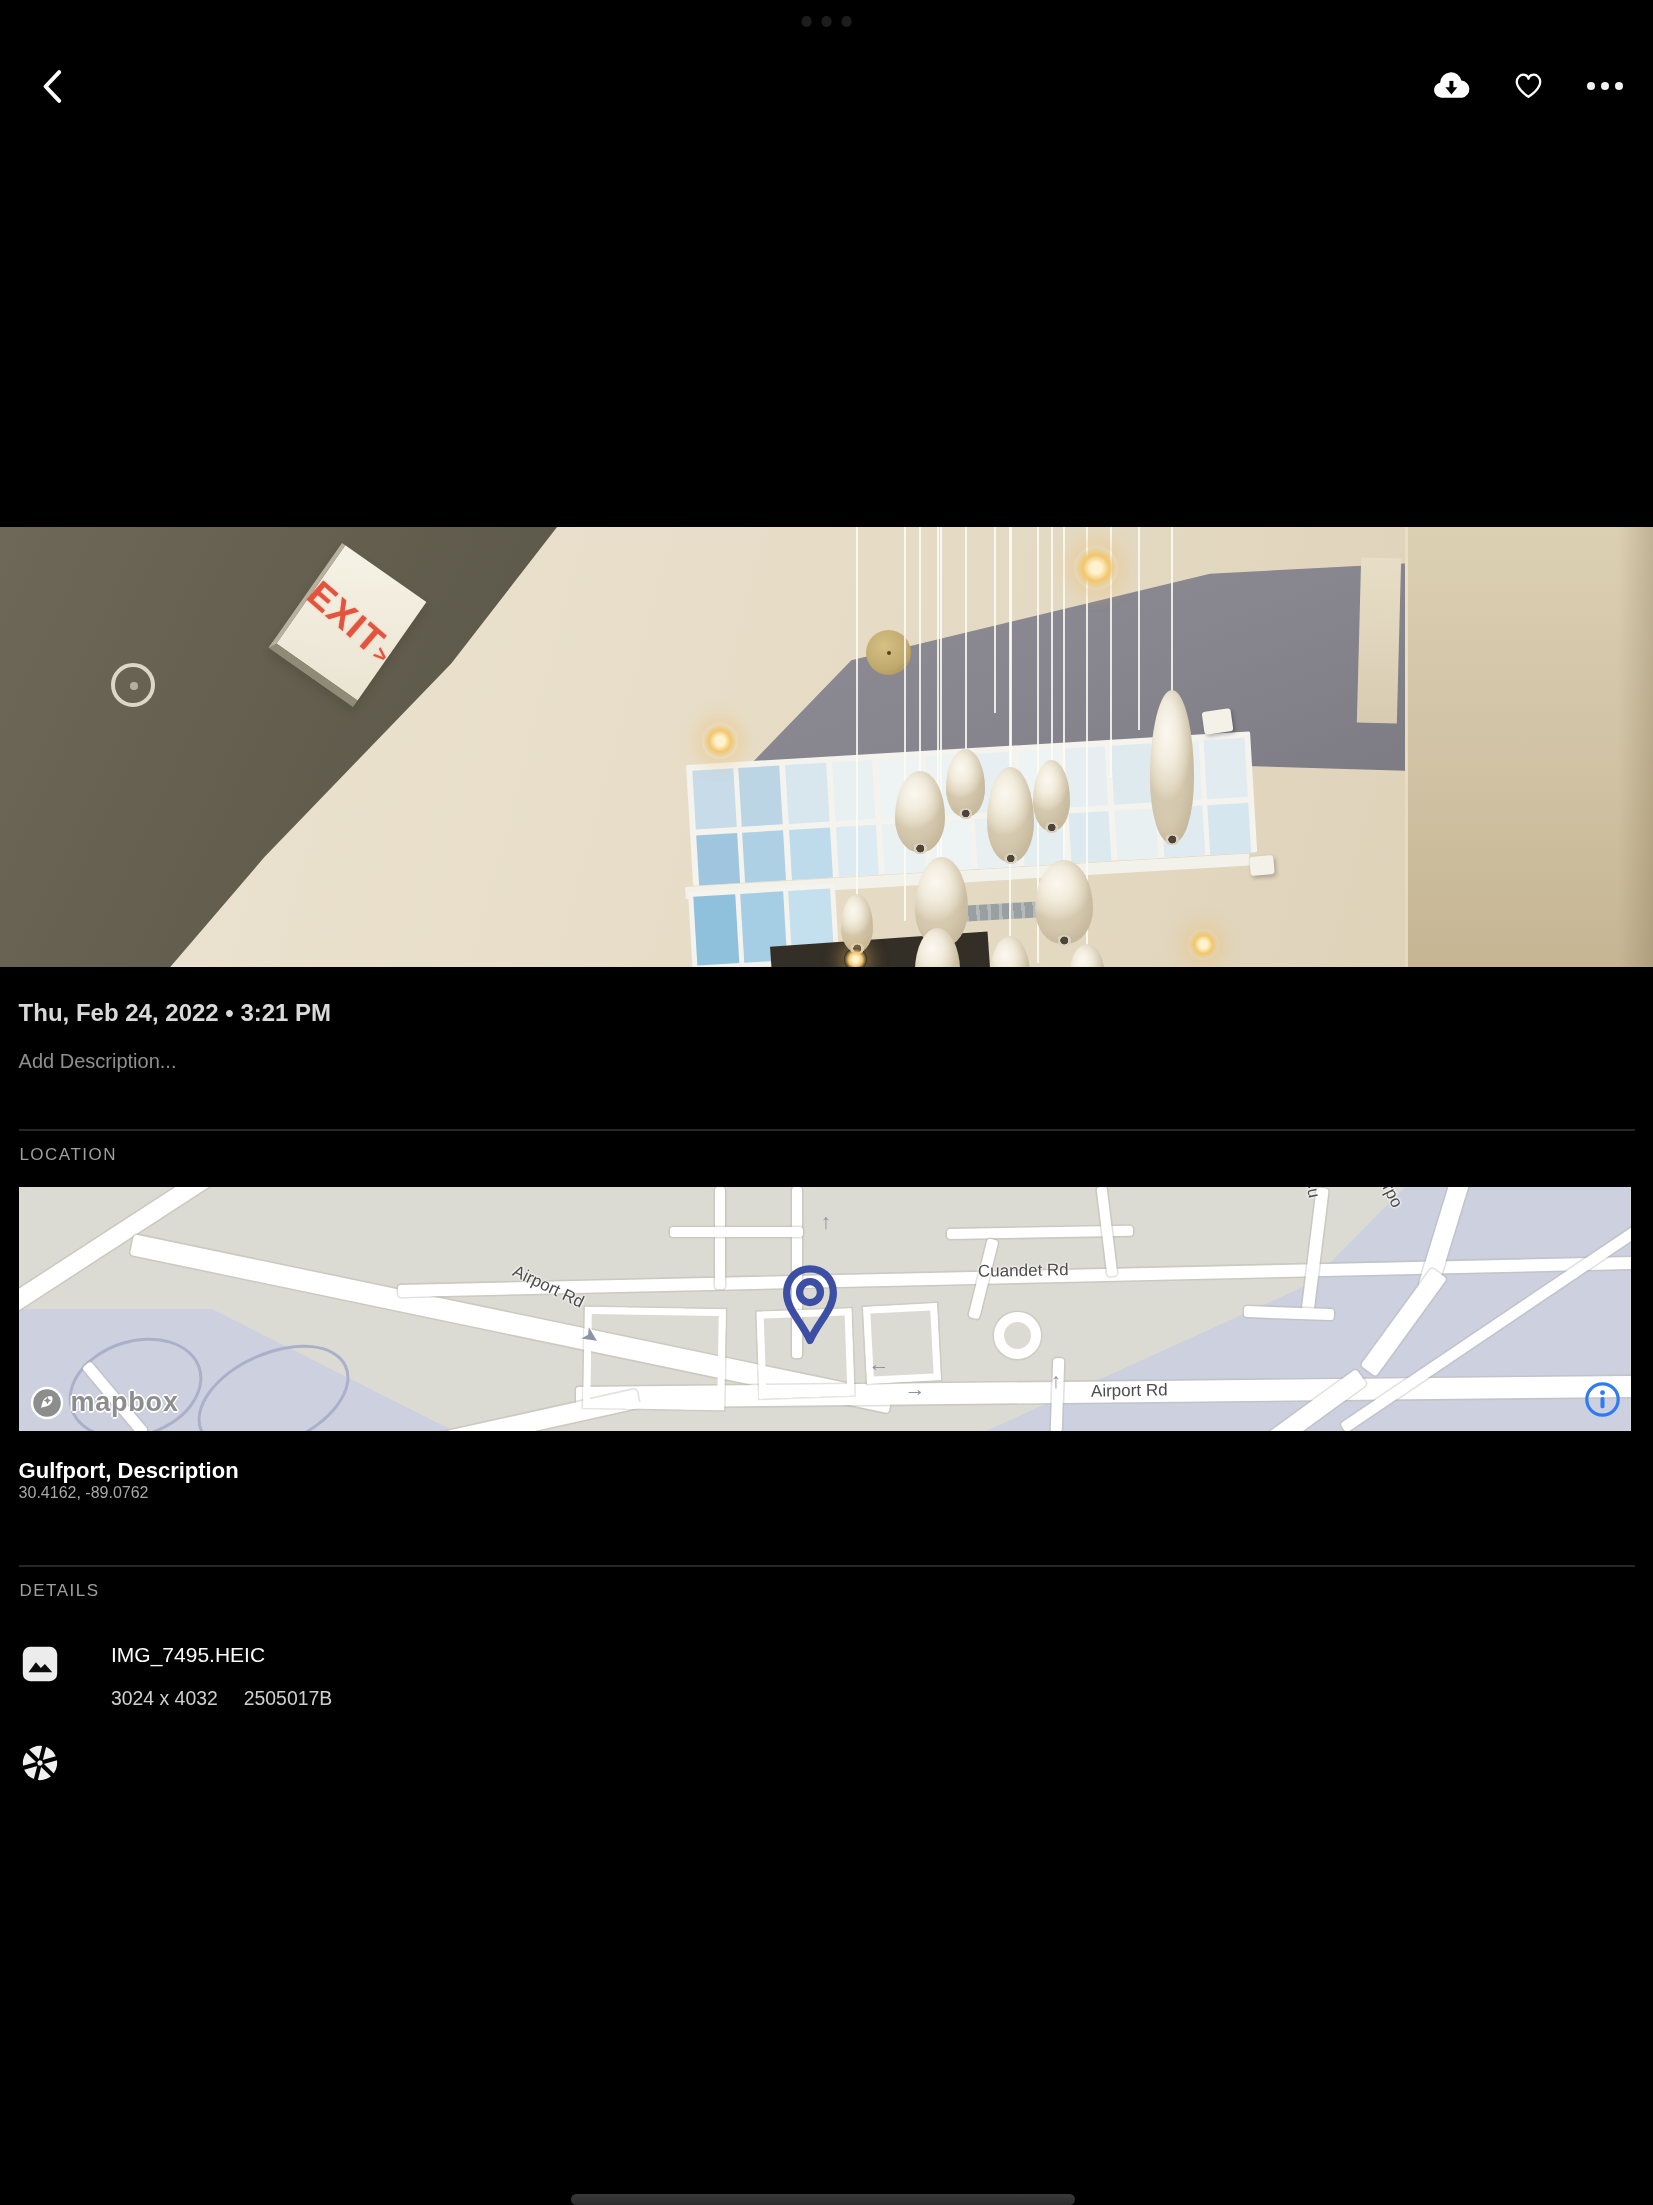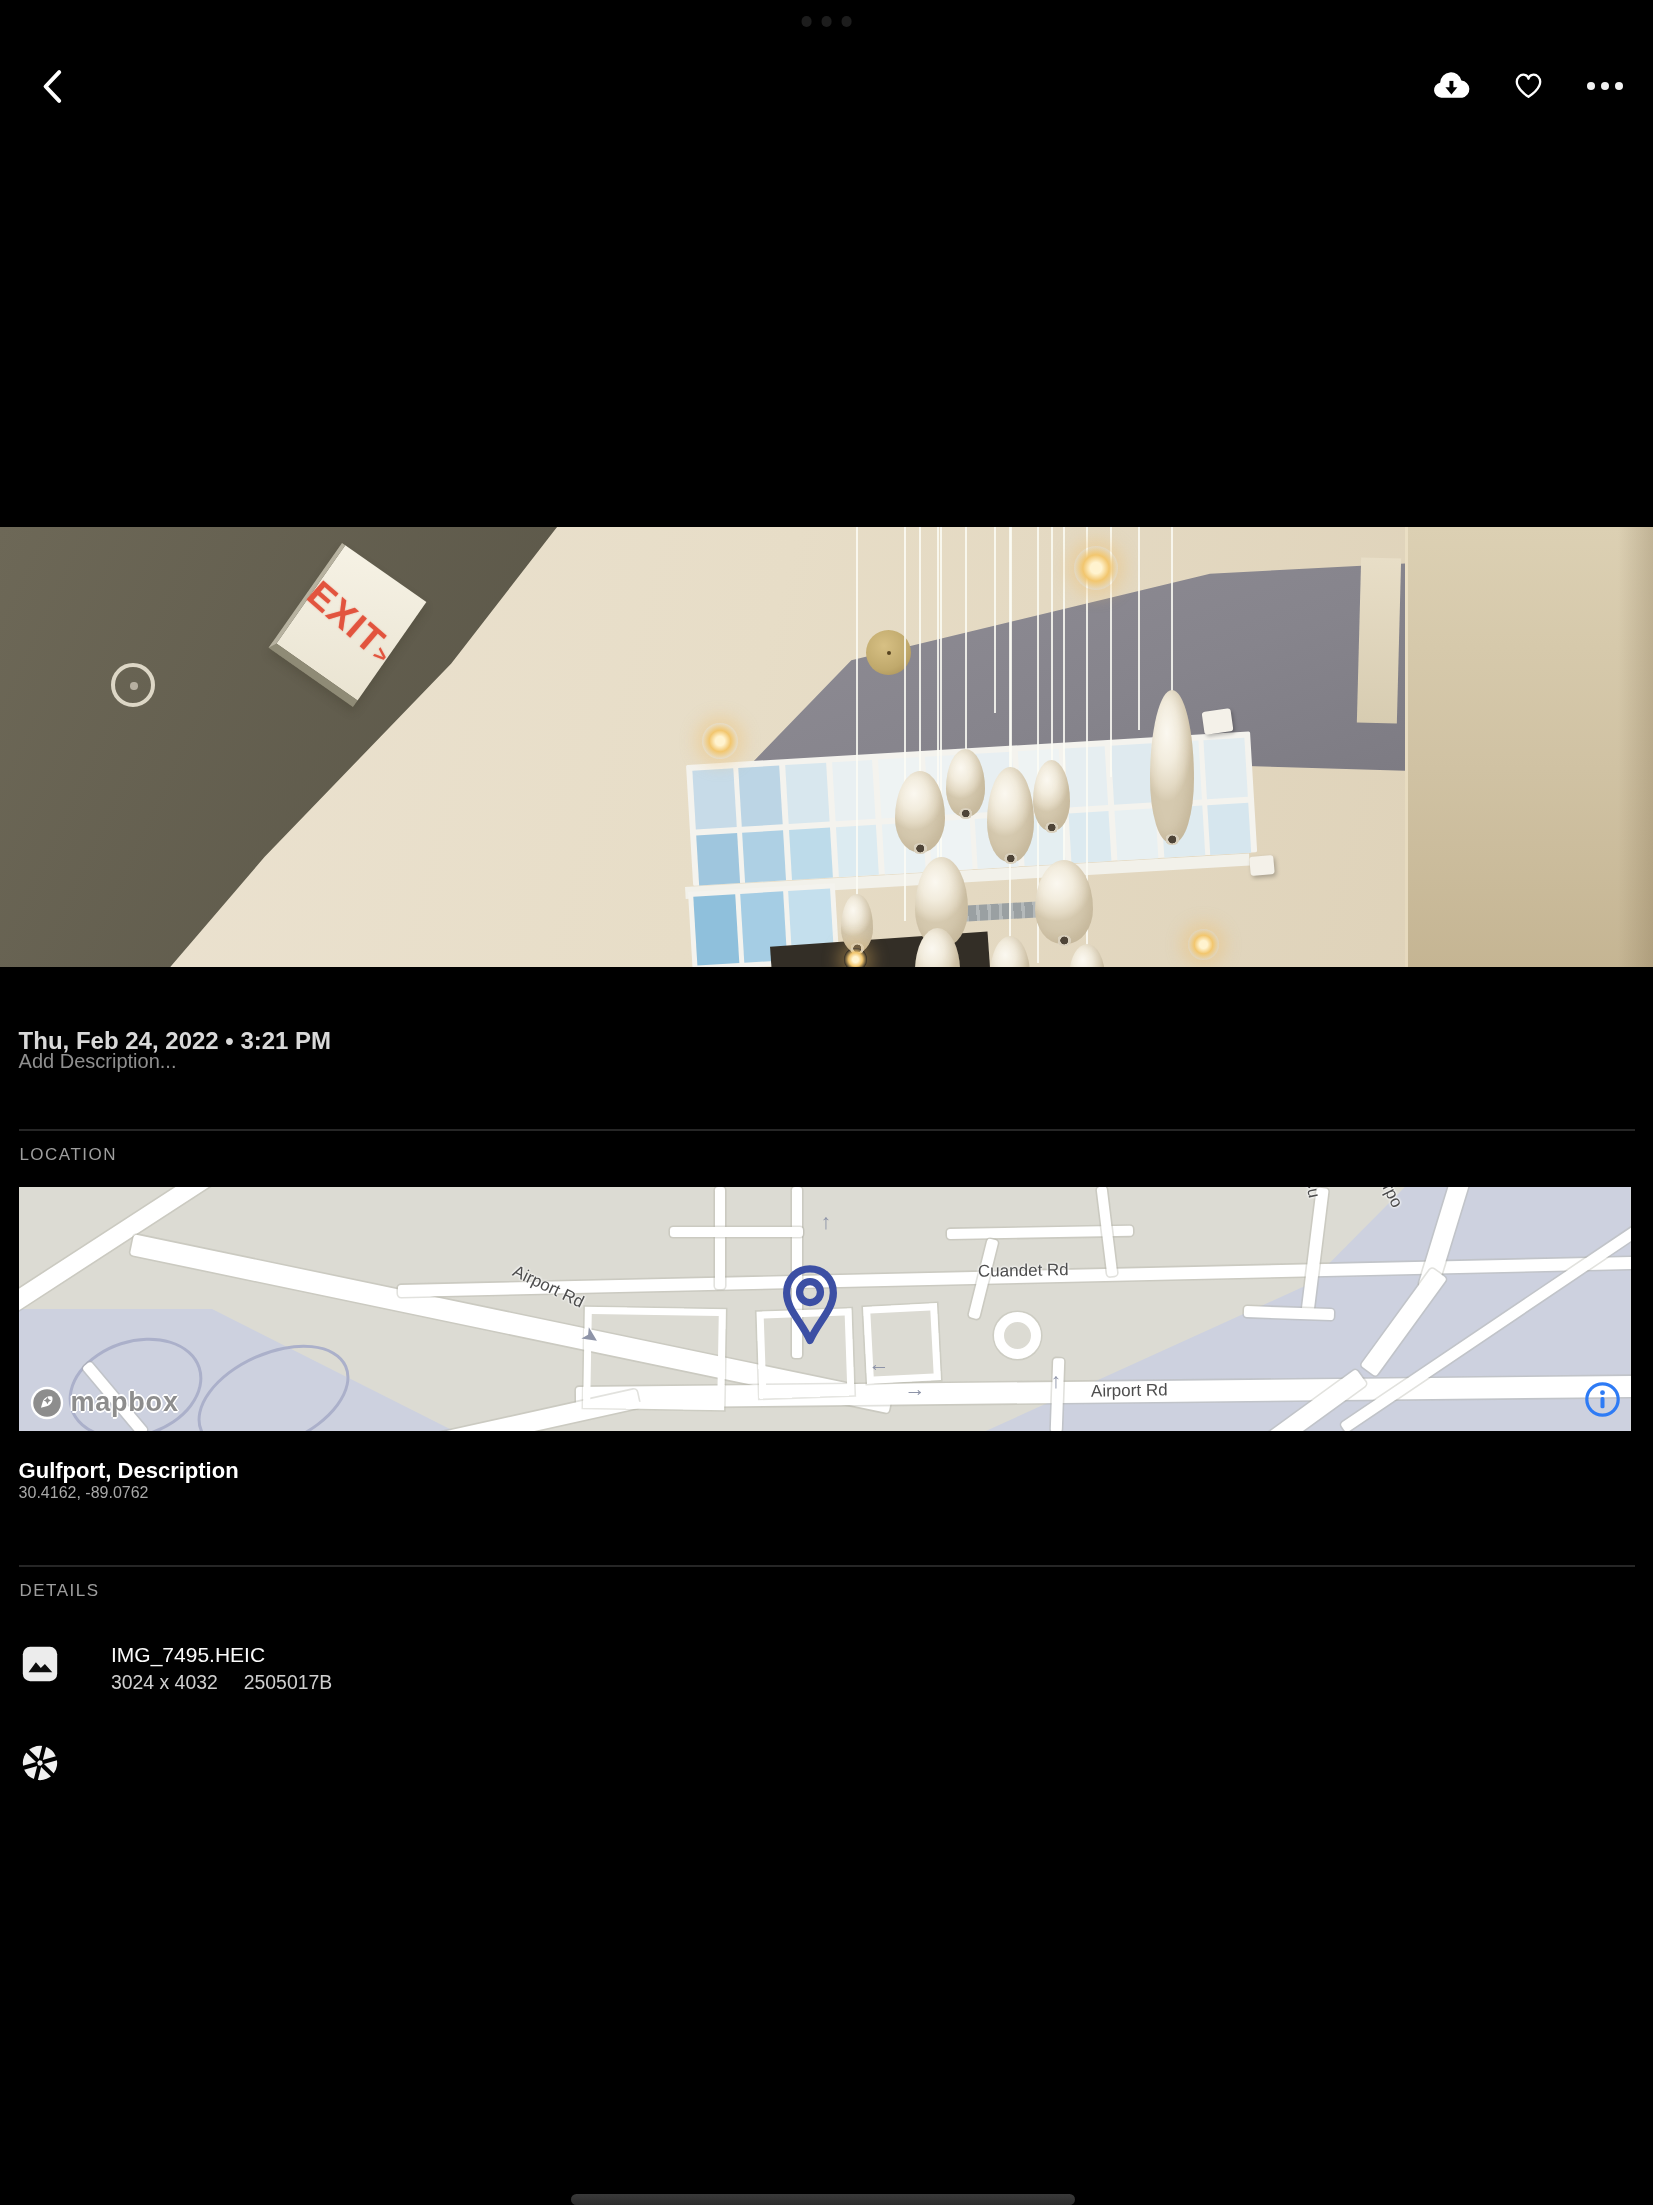--- a/index.html
+++ b/index.html
@@ -62,21 +62,21 @@
            background:repeating-linear-gradient(90deg,#9aa0a2 0 8px,#b4b9ba 8px 11.3px); border-radius:1.6px; }
   .dark-strip { left:771px; top:412px; width:218px; height:36px; background:#332e26; z-index:4; transform:rotate(-4deg); }
   .cord { width:1.6px; background:rgba(252,251,244,.85); z-index:5; top:0; }
   .lamp { z-index:6; border-radius:50% 50% 46% 46% / 58% 58% 42% 42%;
            background:radial-gradient(ellipse 60% 45% at 38% 28%,#fbf8f0 0%,#f2ecdd 45%,#e3d9c3 80%,#d5c9af 100%);
            box-shadow:inset -4.8px -6.5px 11.3px rgba(150,130,95,.25); }
   .lamp i { position:absolute; left:50%; bottom:-2.4px; transform:translateX(-50%); width:14.5px; height:11.3px; border-radius:50%;
            background:radial-gradient(circle,#4e4437 0 40%,#d9d0bd 45% 70%,rgba(0,0,0,0) 72%); }
 
   
-  .datetime { left:18.6px; top:999px; font-size:24px; font-weight:bold; color:#d9d9d9;margin-top:28px; }
+  .datetime { left:18.6px; top:999px; font-size:24px; font-weight:bold; color:#d9d9d9; }
   .descr { left:18.6px; top:1050px; font-size:20px; color:#8f8f8f; cursor:text; }
   .divider { left:18.6px; width:1616px; height:1.6px; background:#262626; }
   .sec-label { left:19.4px; font-size:17px; color:#9e9e9e; letter-spacing:1.5px; }
   .place { left:18.6px; top:1458px; font-size:22px; font-weight:bold; color:#fff; }
   .coords { left:18.6px; top:1484px; font-size:16px; color:#a8a8a8; }
 
   
   .map { left:18.6px; top:1187px; width:1612px; height:244px; background:#dcdbd3; overflow:hidden; cursor:pointer; }
   .lav { position:absolute; background:#cdd1df; }
   .loop { position:absolute; border:3.2px solid #abb0ca; border-radius:50%; }
@@ -90,21 +90,21 @@
   .pin { left:762px; top:76px; z-index:5; }
   .mapbox-logo { left:11.3px; bottom:11.3px; display:flex; align-items:center; gap:6.5px; z-index:6; cursor:pointer; }
   .mapbox-logo span { font-size:27px; font-weight:bold; color:#8d8d8d; letter-spacing:0.8px;
            text-shadow:-1.6px 0 #fff,1.6px 0 #fff,0 -1.6px #fff,0 1.6px #fff,-0.8px -0.8px #fff,0.8px 0.8px #fff; }
   .info-btn { right:9.7px; bottom:9.7px; z-index:6; cursor:pointer; }
 
   
   .det-row { left:22px; display:flex; gap:53px; }
   .det-icon { width:36px; height:36px; flex:0 0 36px; margin-top:3.2px; }
   .det-title { font-size:21px; font-weight:normal; color:#fafafa; }
-  .det-sub { margin-top:4px; display:flex; color:#cfcfcf; font-size:19.4px; }
+  .det-sub { margin-top:20px; display:flex; color:#cfcfcf; font-size:19.4px; }
   .home-bar { left:571px; top:2194px; width:504px; height:10.5px; border-radius:5.7px;
            background:linear-gradient(180deg,#3a3a3a,#2c2c2c); cursor:grab; }
 </style>
 </head>
 <body>
 
 <div class="abs drag-dots">
     <i></i>
     <i></i>
     <i></i>

